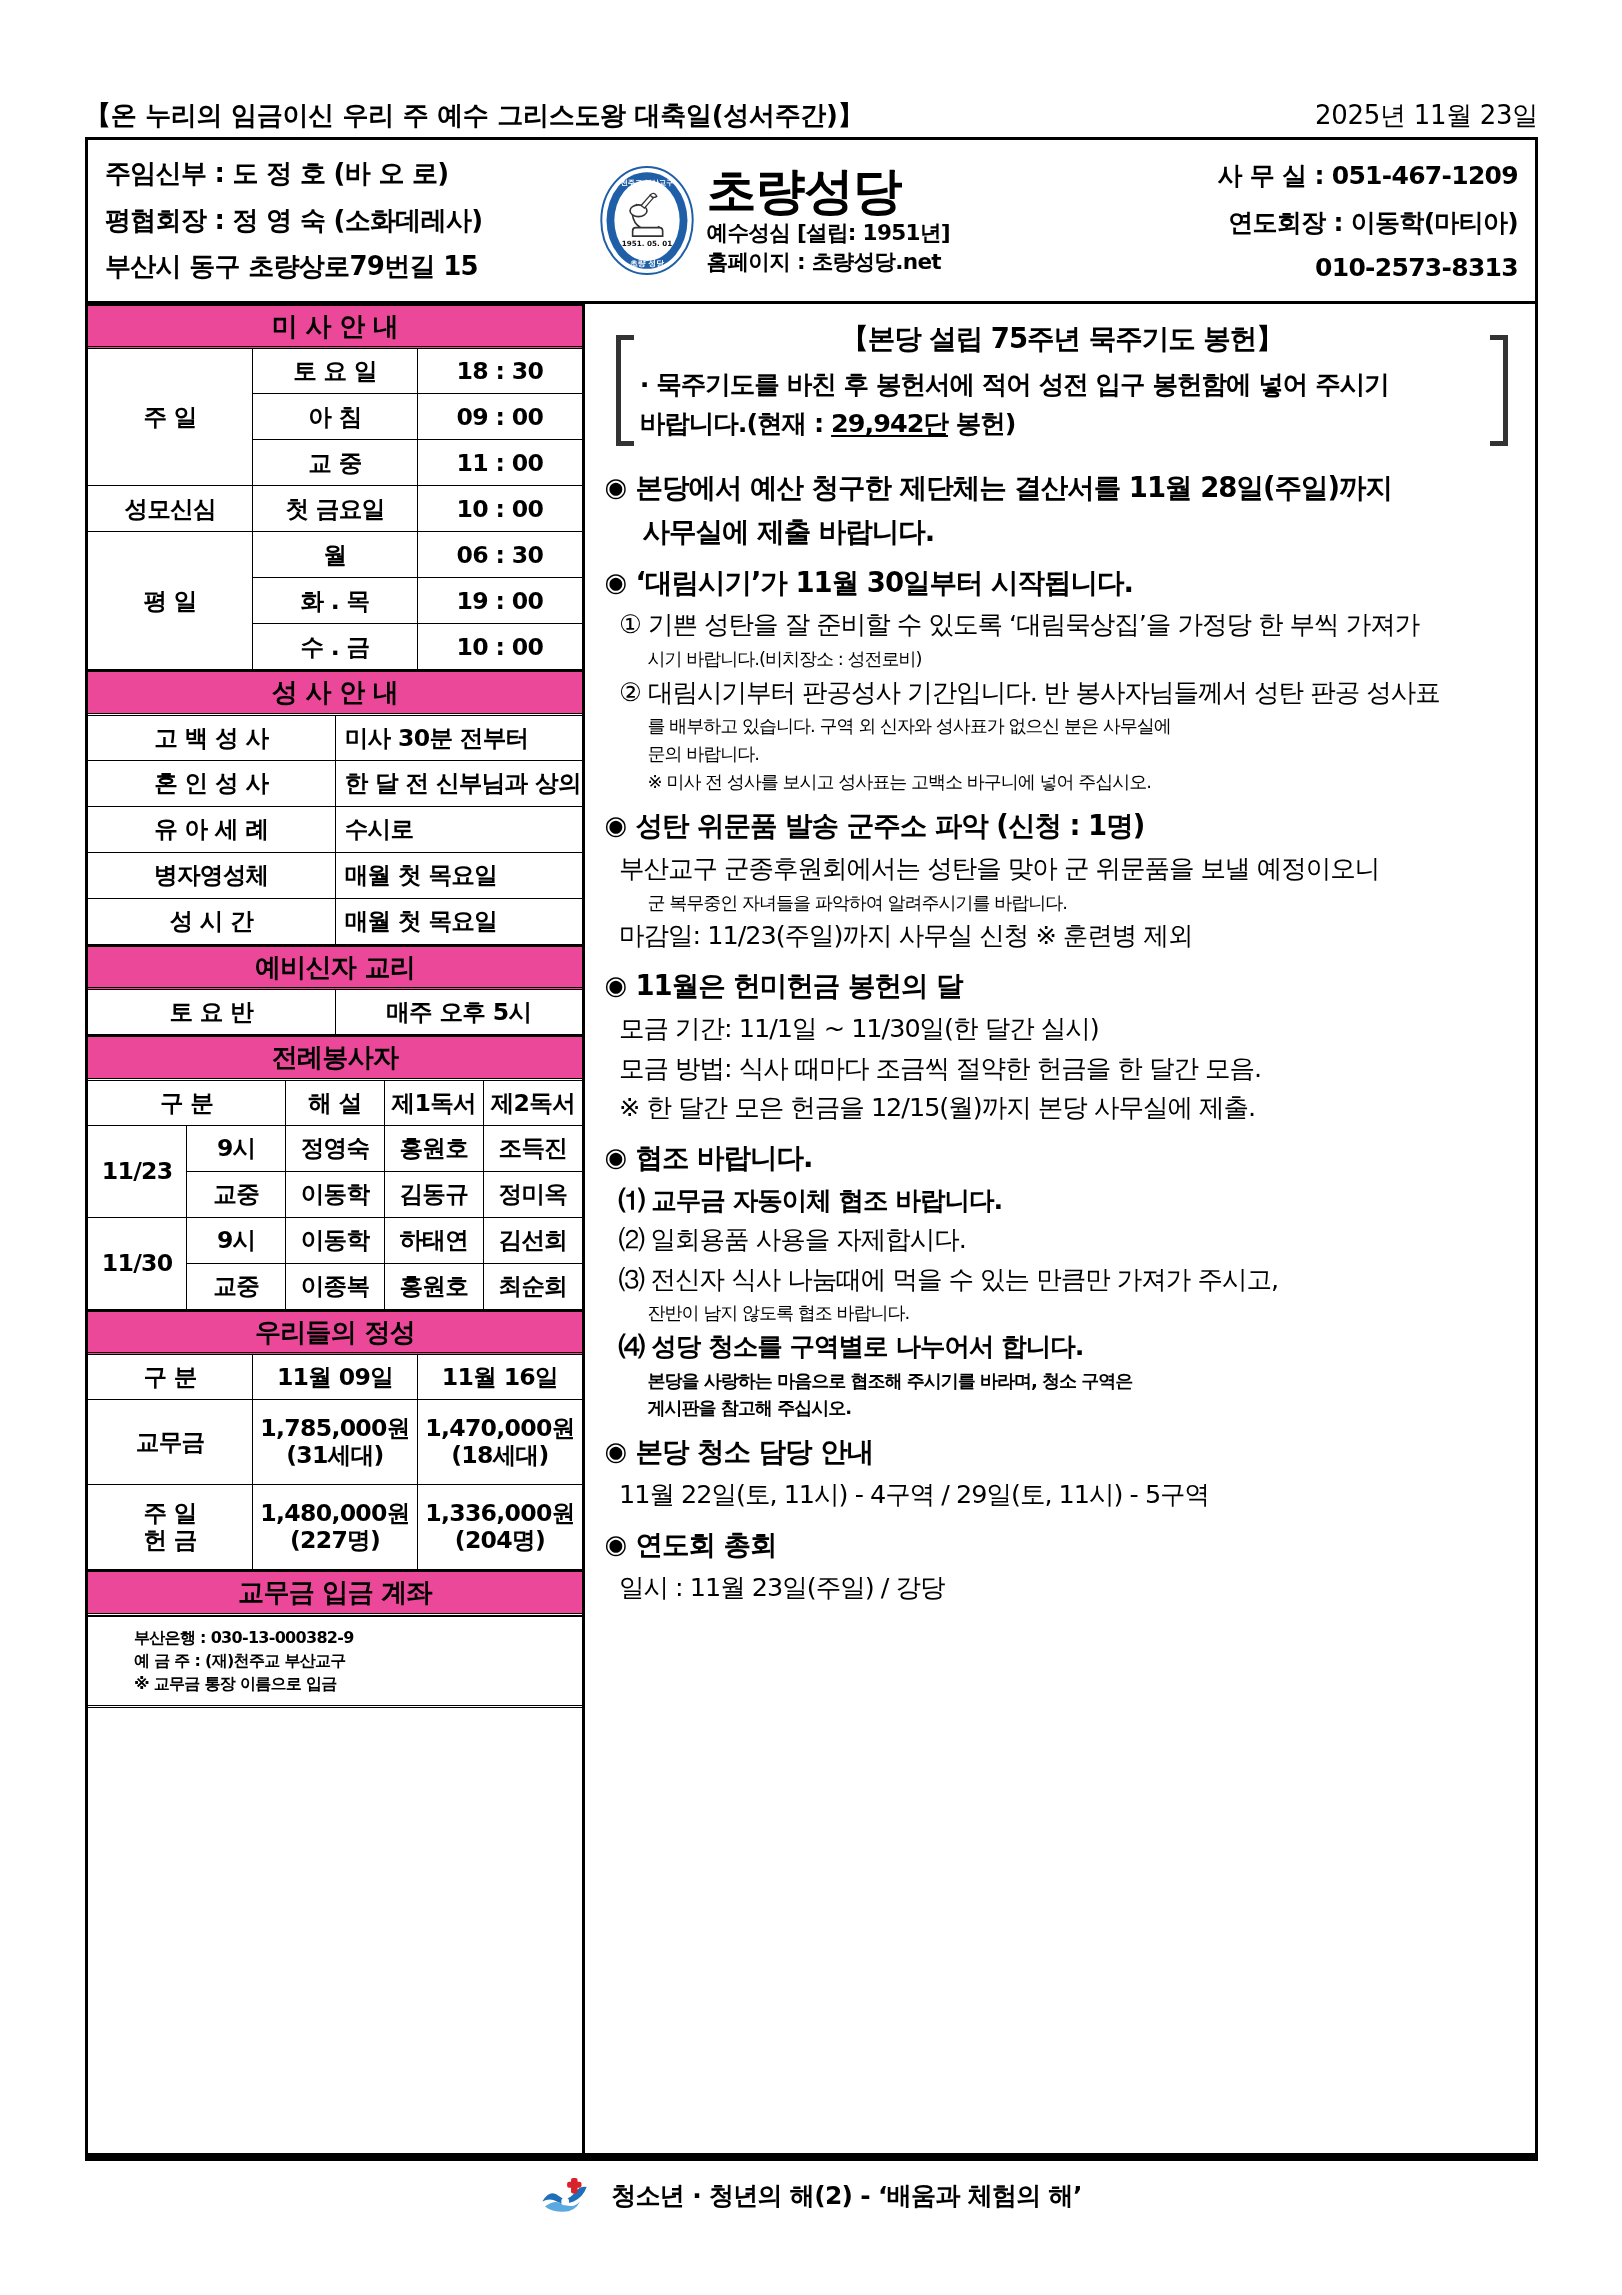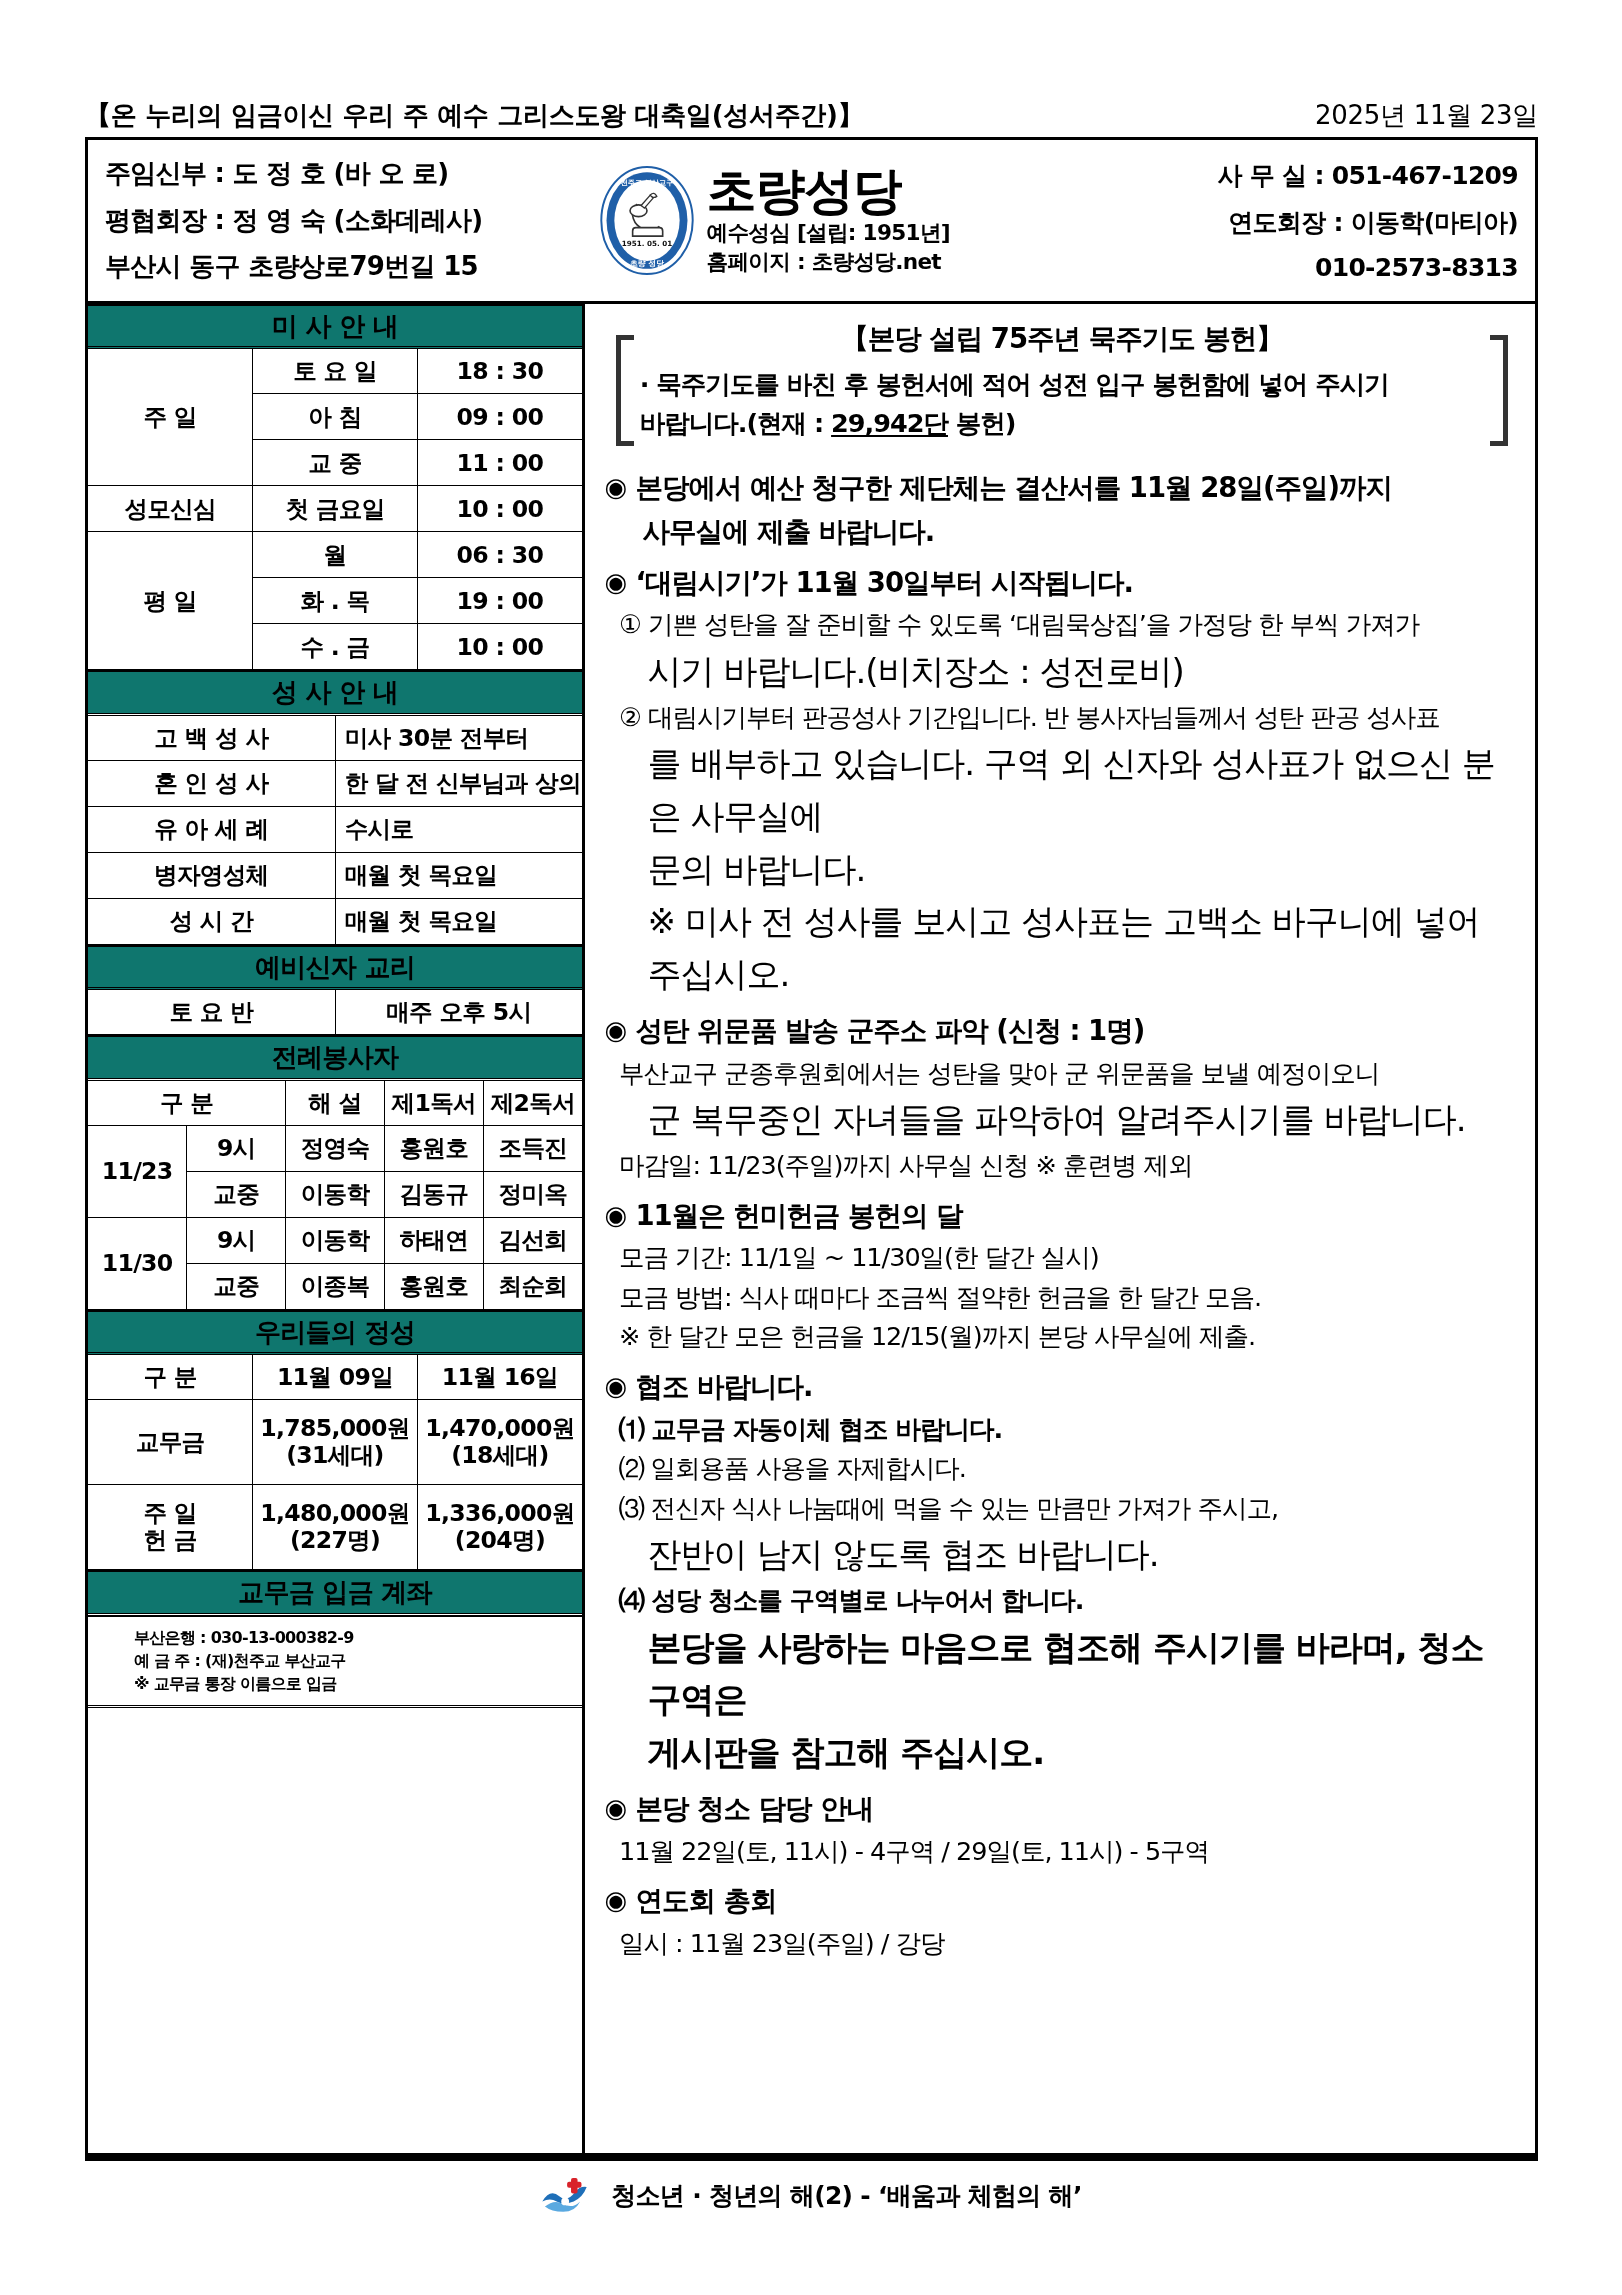--- a/index.html
+++ b/index.html
@@ -102,21 +102,21 @@
     border: 1.3px solid #000;
     text-align: center;
     vertical-align: middle;
     font-size: 23.6px;
     font-weight: bold;
     letter-spacing: -0.7px;
     padding: 2.6px 1.3px;
     white-space: nowrap;
   }
   .sec-head {
-    background: #0f766e;
+    background: #ec4899;
     font-size: 26px !important;
     font-weight: bold;
     letter-spacing: 3.9px;
     border-left: none !important;
     border-right: none !important;
     border-top: 2px solid #000 !important;
     border-bottom: 3.3px double #000 !important;
     height: 43px;
   }
   .sec-head-tight { letter-spacing: 0.7px; }
@@ -182,21 +182,21 @@
     line-height: 1.5; margin-bottom: 2.6px;
   }
   .bullet-o { flex-shrink: 0; font-size: 26px; line-height: 1.55; }
   .hd-cont { padding-left: 38px; font-size: 27.5px; font-weight: bold;
              letter-spacing: -1px; line-height: 1.5; }
   .sub {
     padding-left: 14.4px; font-size: 25.5px; letter-spacing: -1px;
     line-height: 1.55; font-weight: normal;
   }
   .sub.bold { font-weight: bold; }
-  .sub-i { padding-left: 43px; font-size: 34px; letter-spacing: -1px;
+  .sub-i { padding-left: 43px; font-size: 18px; letter-spacing: -1px;
            line-height: 1.55; }
   .sub-i.bold { font-weight: bold; }
 
   
   .footer-rule { border-top: 5.9px solid #000; margin: 0; }
   .footer {
     display: flex; align-items: center; justify-content: center;
     gap: 23px; padding-top: 14.4px;
   }
   .footer-logo { width: 47px; height: 41px; flex-shrink: 0; }

